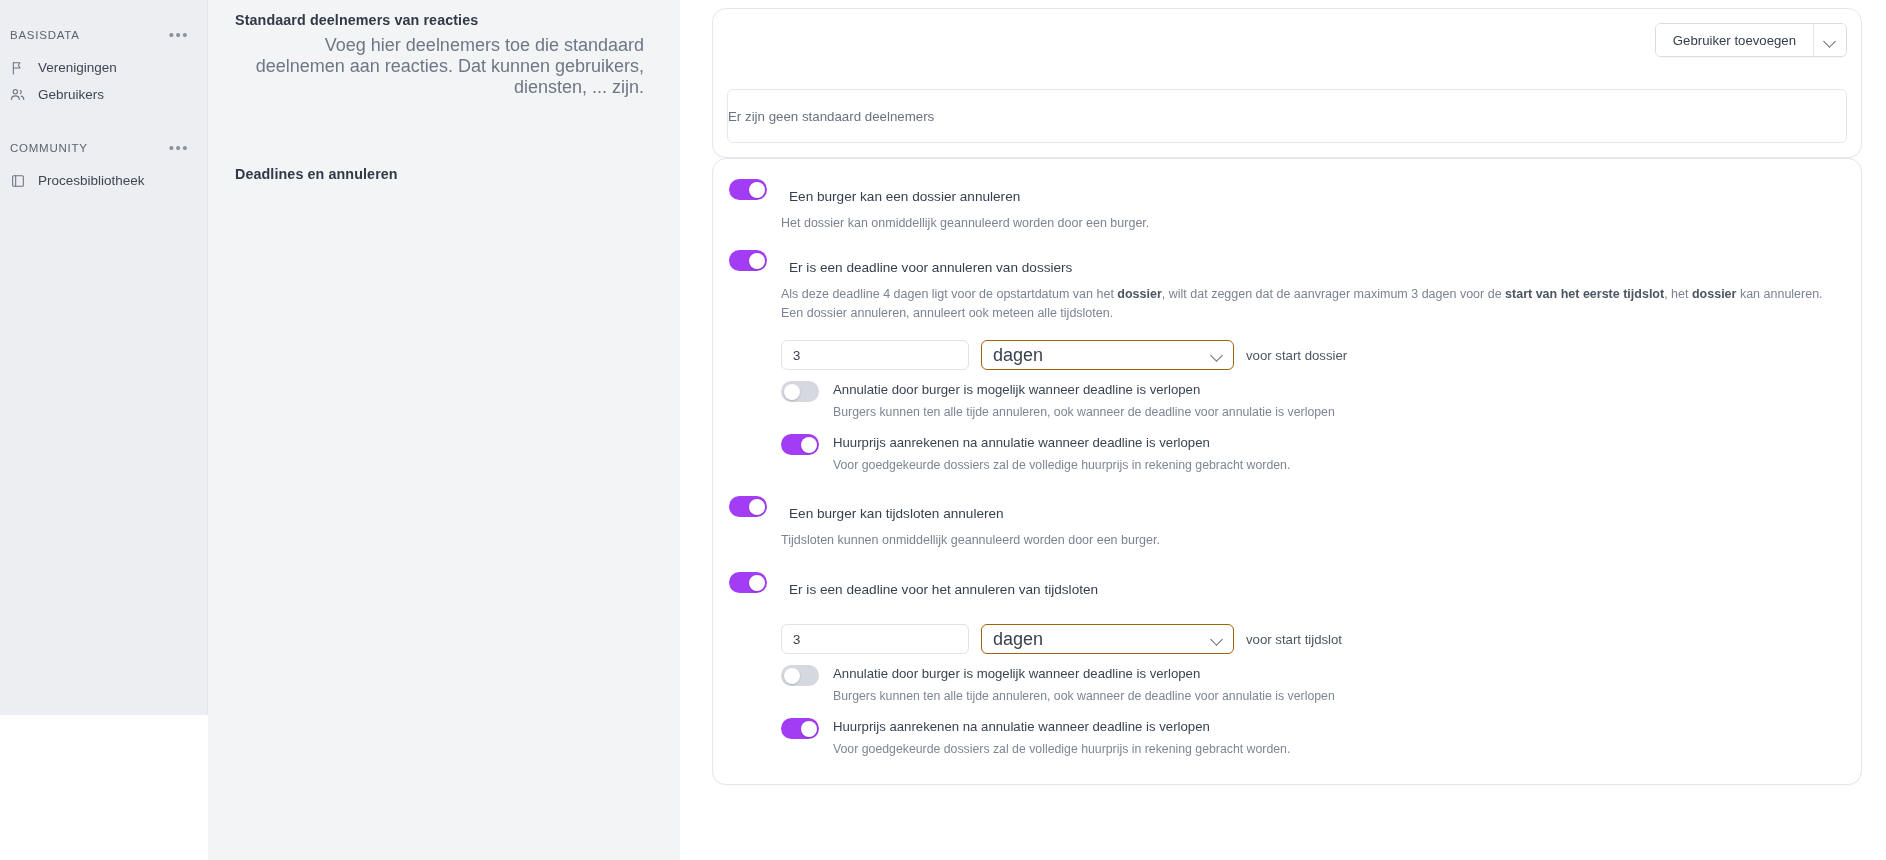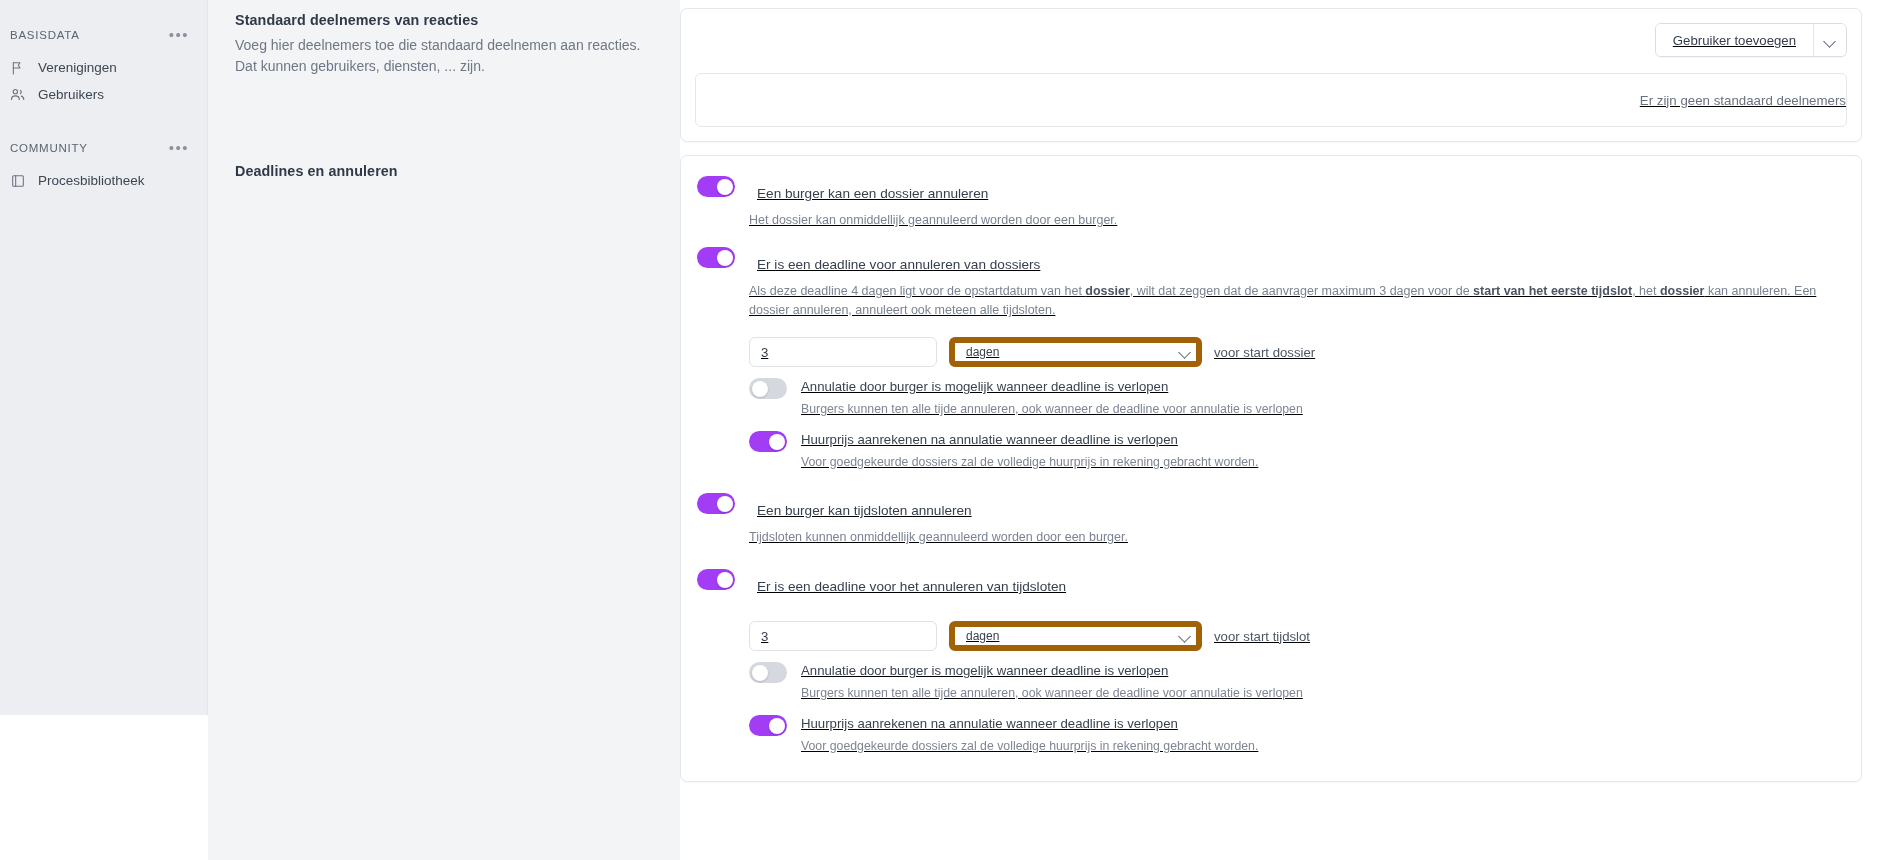--- a/index.html
+++ b/index.html
@@ -74,42 +74,44 @@
     height: 860px;
     background: #ffffff;
     overflow: hidden;
     position: relative;
   }
 
   .section {
     display: flex;
     align-items: flex-start;
     width: 100%;
+    gap: 32px;
   }
 
   .sec-left {
     width: 472px;
     min-width: 472px;
     background: #f3f4f6;
     padding: 12px 36px 0 27px;
     align-self: stretch;
   }
   .sec-title {
     font-size: 14.3px;
     font-weight: 700;
     color: #2f3947;
     margin: 0 0 7px 0;
     letter-spacing: 0.1px;
   }
   .sec-desc {
-    font-size: 14px;
+    font-size: 18px;
     line-height: 21px;
     color: #6e7785;
     margin: 0;
     max-width: 430px;
+    text-align: right;
   }
 
   .sec-right {
     flex: 1;
     padding: 0 24px 0 0;
   }
 
   
   .left-rail {
     position: absolute;
@@ -118,23 +120,22 @@
     height: 860px;
     background: #f3f4f6;
     z-index: 0;
   }
   .content-layer { position: relative; z-index: 1; }
 
   
   .card {
     background: #ffffff;
     border: 1px solid #e4e7ec;
-    border-radius: 7px;
+    border-radius: 14px;
     box-shadow: 0 1px 1px rgba(16,24,40,0.03);
-    text-decoration: underline;
   }
   .card-participants {
     margin: 8px 0 0 0;
     padding: 14px 14px 14px 14px;
   }
   .participants-toolbar {
     display: flex;
     justify-content: flex-end;
   }
   .btn-group {
@@ -176,27 +177,27 @@
     content: "";
     position: absolute;
     left: 0; top: 0;
     width: 8px; height: 8px;
     border-right: 1.6px solid #5e6875;
     border-bottom: 1.6px solid #5e6875;
     transform: rotate(45deg);
   }
 
   .empty-box {
-    margin-top: 16px;
+    margin-top: 32px;
     border: 1px solid #e4e7ec;
     border-radius: 6px;
     height: 54px;
     display: flex;
     align-items: center;
-    justify-content: flex-end;
+    justify-content: flex-start;
     font-size: 13.3px;
     color: #69727f;
     background: #fff;
   }
 
   
   .card-deadlines {
     margin: 0 0 0 0;
     padding: 20px 22px 26px 16px;
   }
@@ -266,24 +267,24 @@
     font-family: inherit;
     outline: none;
   }
   .select-wrap {
     position: relative;
     width: 253px;
   }
   .select-box {
     width: 100%;
     height: 30px;
-    border: 6px solid #a16207;
+    border: 1px solid #a16207;
     border-radius: 6px;
     padding: 0 30px 0 11px;
-    font-size: 12px;
+    font-size: 18px;
     color: #39424f;
     background: #fff;
     display: flex;
     align-items: center;
     cursor: pointer;
   }
   .select-wrap .chev {
     position: absolute;
     right: 11px;
     top: 11px;

